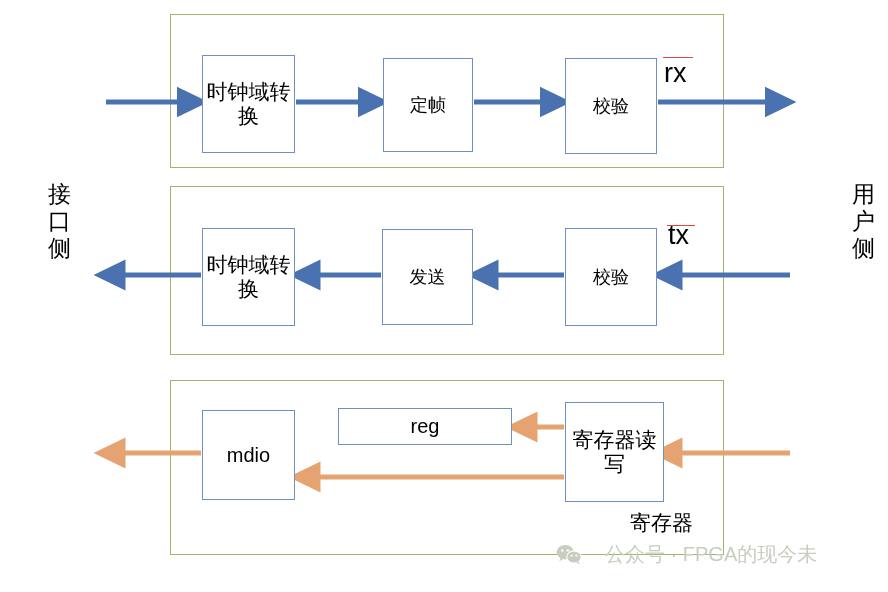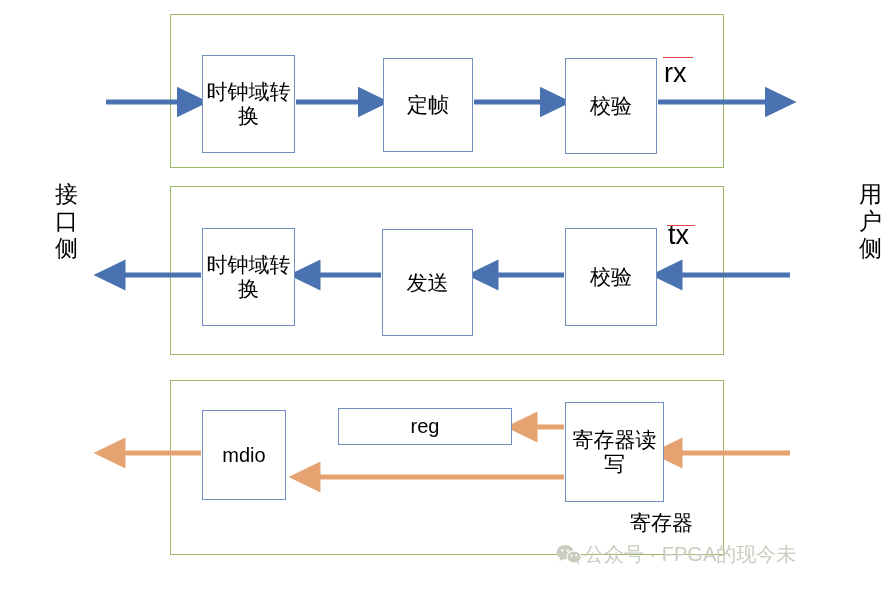--- a/index.html
+++ b/index.html
@@ -73,48 +73,48 @@
     justify-content: center;
     text-align: center;
     color: #000;
     z-index: 3;
   }
   .box .box-text {
     display: block;
     line-height: 1.12;
   }
   .cjk-21 { font-size: 21px; }
-  .cjk-22 { font-size: 21px; }
+  .cjk-22 { font-size: 18px; }
   .lat-23 { font-size: 20px; }
 
   
   #box-rx-cdc   { left: 202px; top: 55px;  width: 93px;  height: 98px; }
   #box-rx-frame { left: 383px; top: 58px;  width: 90px;  height: 94px; }
   #box-rx-check { left: 565px; top: 58px;  width: 92px;  height: 96px; }
   
   #box-tx-cdc   { left: 202px; top: 228px; width: 93px;  height: 98px; }
-  #box-tx-send  { left: 382px; top: 229px; width: 91px;  height: 107px; }
+  #box-tx-send  { left: 382px; top: 229px; width: 91px;  height: 96px; }
   #box-tx-check { left: 565px; top: 228px; width: 92px;  height: 98px; }
   
-  #box-mdio     { left: 202px; top: 410px; width: 84px;  height: 90px; }
+  #box-mdio     { left: 202px; top: 410px; width: 93px;  height: 90px; }
   #box-reg      { left: 338px; top: 408px; width: 174px; height: 37px; }
   #box-regrw    { left: 565px; top: 402px; width: 99px;  height: 100px; }
 
   
   #sq-mdio {
     left: 222px; top: 463px; width: 54px;
   }
 
   
   .side-label {
     position: absolute;
     font-size: 23px;
     line-height: 1.18;
     width: 30px;
-    text-align: right;
+    text-align: left;
     color: #000;
   }
   #side-left  { left: 48px;  top: 181px; }
   #side-right { left: 852px; top: 181px; }
 
   
   #arrows {
     position: absolute;
     left: 0; top: 0;
     width: 888px; height: 592px;
@@ -122,21 +122,21 @@
     pointer-events: none;
   }
 
   
   #watermark {
     position: absolute;
     left: 556px;
     top: 541px;
     display: flex;
     align-items: center;
-    gap: 2px;
+    gap: 23px;
     color: #c8cdbf;
     font-size: 20px;
     white-space: nowrap;
     z-index: 6;
   }
   #wechat-icon { display: block; }
 </style>
 </head>
 <body style="background: rgb(255, 255, 255);">
 

